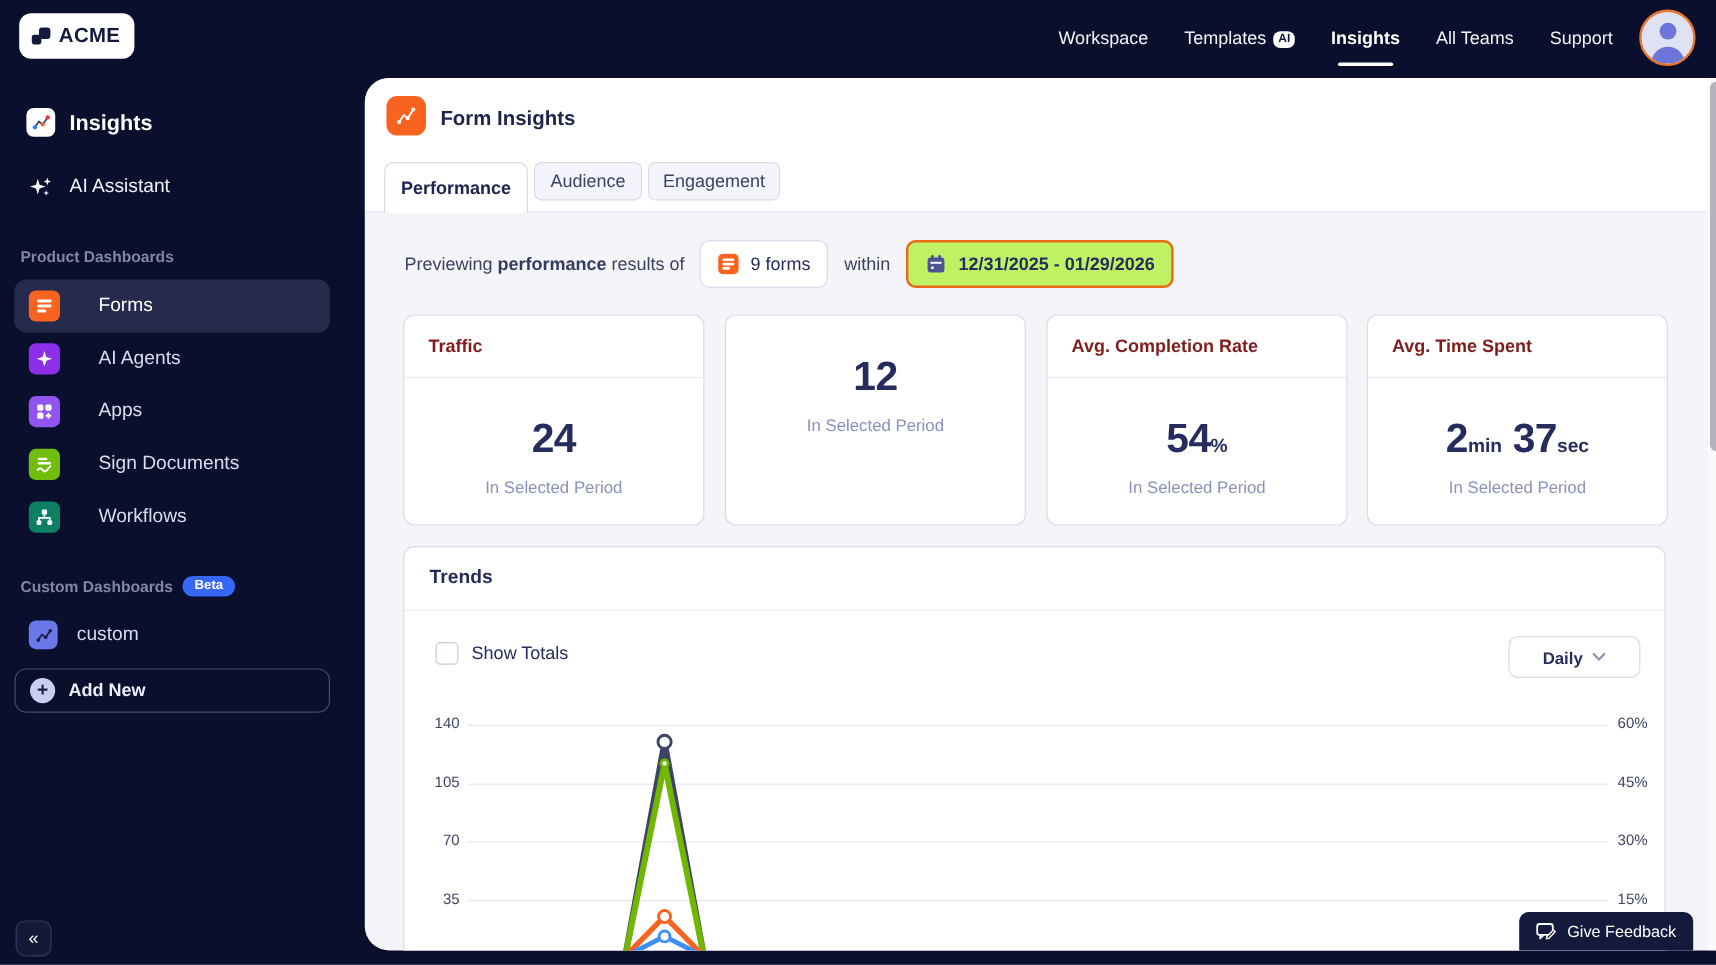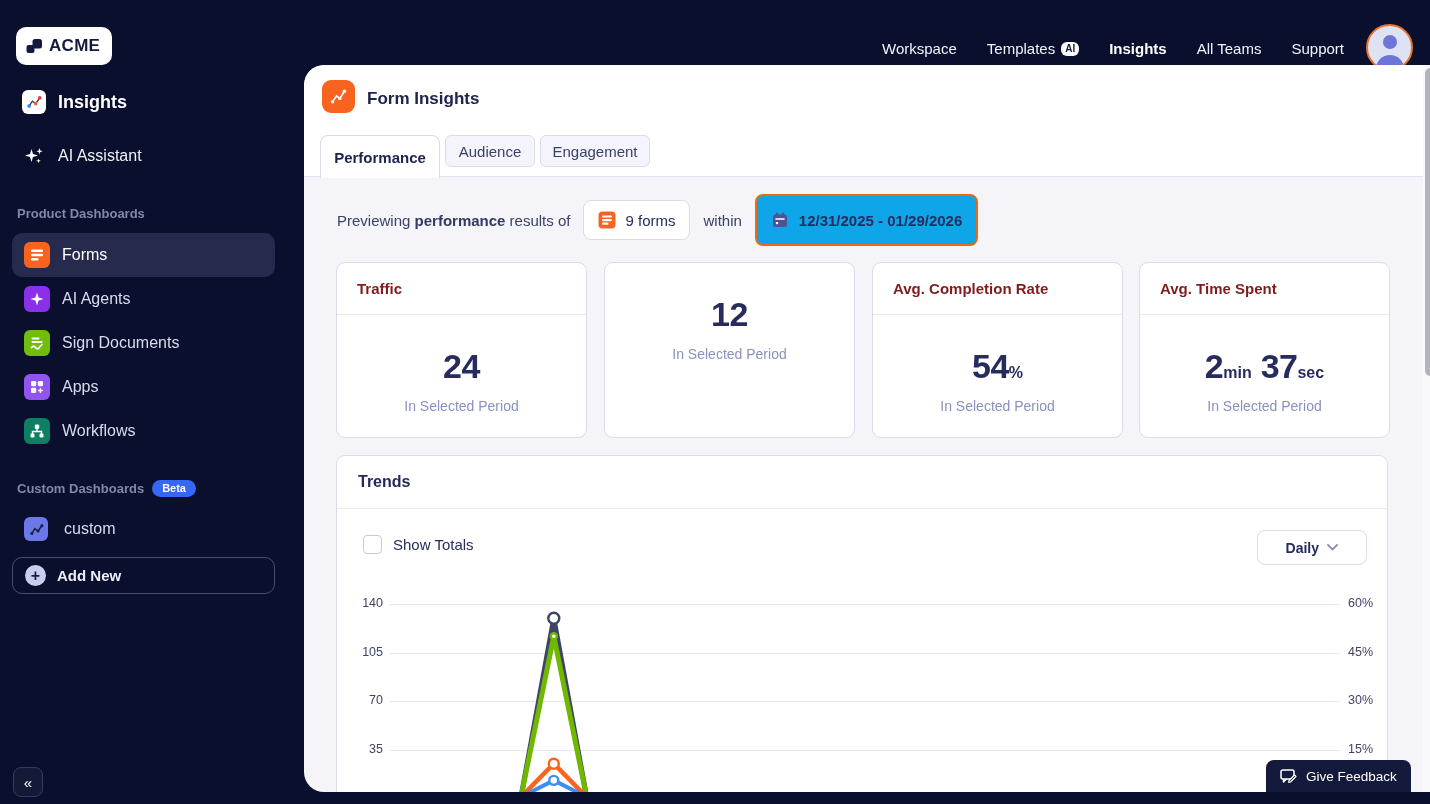--- a/index.html
+++ b/index.html
@@ -4,21 +4,21 @@
 <style>
   * { margin:0; padding:0; box-sizing:border-box; }
   html,body { width:1430px; height:804px; overflow:hidden; }
   body {
     background:#0a0f2e;
     font-family:"Liberation Sans", sans-serif;
     color:#1f2450;
     position:relative;
   }
   
-  .topbar { position:absolute; left:0; top:0; width:1430px; height:65px;margin-top:16px; }
+  .topbar { position:absolute; left:0; top:0; width:1430px; height:65px; }
   .logo {
     position:absolute; left:16px; top:11px; height:38px; padding:0 12px 0 9px;
     background:#fff; border-radius:10px; display:flex; align-items:center; gap:5px;
   }
   .logo-text { font-size:17px; font-weight:800; color:#141a3d; letter-spacing:.3px; }
   .topnav {
     position:absolute; right:86px; top:0; height:65px;
     display:flex; align-items:center; gap:30px;
   }
   .topnav-item { color:#f2f3f9; font-size:15px; font-weight:500; position:relative; cursor:pointer; display:flex; align-items:center; gap:6px; white-space:nowrap; }
@@ -37,21 +37,21 @@
   }
   
   .sidebar { position:absolute; left:0; top:65px; width:287px; height:739px; }
   .sb-title { position:absolute; left:22px; top:25px; display:flex; align-items:center; gap:12px; }
   .sb-title-text { color:#fff; font-size:18px; font-weight:700; }
   .sb-assistant { position:absolute; left:22px; top:80px; display:flex; align-items:center; gap:12px; cursor:pointer; }
   .sb-assistant-text { color:#f0f1f8; font-size:16px; font-weight:500; }
   .sb-section-label { position:absolute; left:17px; color:#8187a8; font-size:13px; font-weight:700; display:flex; align-items:center; gap:8px; }
   .sb-items { position:absolute; left:12px; top:168px; width:263px; }
   .sb-item {
-    height:44px; display:flex; align-items:center; gap:12px; padding-left:12px;
+    height:44px; display:flex; align-items:center; gap:32px; padding-left:12px;
     border-radius:10px; cursor:pointer; color:#d9dcee; font-size:16px; font-weight:500;
   }
   .sb-item.active { background:#262b4e; color:#fff; }
   .sq-icon { width:26px; height:26px; border-radius:6px; flex:0 0 26px; display:flex; align-items:center; justify-content:center; }
   .beta {
     background:#3767f7; color:#fff; font-size:11px; font-weight:700;
     border-radius:10px; padding:3px 10px; line-height:11px;
   }
   .sb-custom-item { position:absolute; left:12px; top:442px; width:263px; height:44px; display:flex; align-items:center; gap:16px; padding-left:12px; border-radius:10px; color:#d9dcee; font-size:16px; cursor:pointer; }
   .add-new {
@@ -89,21 +89,21 @@
   
   .filter-row { position:absolute; left:33px; top:135px; height:40px; display:flex; align-items:center; gap:13px; }
   .filter-text { font-size:15px; color:#3c4166; font-weight:500; }
   .filter-text b { font-weight:700; color:#343a62; }
   .forms-btn {
     height:40px; background:#fff; border:1px solid #d9dcea; border-radius:8px;
     display:flex; align-items:center; gap:9px; padding:0 14px; cursor:pointer;
   }
   .forms-btn-label { font-size:15px; font-weight:400; color:#272c5e; }
   .date-btn {
-    height:52px; background:#0ea5e9; border:2px solid #e86a15; border-radius:8px;
+    height:40px; background:#bef264; border:2px solid #e86a15; border-radius:8px;
     display:flex; align-items:center; gap:10px; padding:0 14px; cursor:pointer;
   }
   .date-btn-label { font-size:15px; font-weight:700; color:#272c5e; }
   
   .stat-card {
     position:absolute; top:197px; width:251px; height:176px; background:#fff;
     border:1px solid #d9dcea; border-radius:9px; overflow:hidden;
   }
   .stat-card.c0 { left:32px; } .stat-card.c1 { left:300px; }
   .stat-card.c2 { left:568px; } .stat-card.c3 { left:835px; }
@@ -221,41 +221,41 @@
     </div>
     <div class="sb-item">
       <span class="sq-icon" style="background:#8b2fe8;">
         <svg width="16" height="16" viewBox="0 0 16 16" fill="#fff">
             <path d="M8 1.5 L9.6 6.4 L14.5 8 L9.6 9.6 L8 14.5 L6.4 9.6 L1.5 8 L6.4 6.4 Z"></path>
           </svg>
       </span>
       <span>AI Agents</span>
     </div>
     <div class="sb-item">
-      <span class="sq-icon" style="background:#70bd0b;">
-        <svg width="16" height="16" viewBox="0 0 16 16">
-            <rect x="2.5" y="2.5" width="8" height="2" rx="1" fill="#fff"></rect>
-            <rect x="2.5" y="6" width="11" height="2" rx="1" fill="#fff"></rect>
-            <path d="M2.5 12.5 q2 -2.5 4 0 t4 0" fill="none" stroke="#fff" stroke-width="1.8" stroke-linecap="round"></path>
-            <path d="M10.5 13 L14 9.5 L13 8.5 L9.5 12 Z" fill="#fff"></path>
-          </svg>
-      </span>
-      <span>Sign Documents</span>
-    </div>
-    <div class="sb-item">
       <span class="sq-icon" style="background:#9254f0;">
         <svg width="16" height="16" viewBox="0 0 16 16" fill="#fff">
             <rect x="2" y="2" width="5.2" height="5.2" rx="1.3"></rect>
             <rect x="8.8" y="2" width="5.2" height="5.2" rx="1.3"></rect>
             <rect x="2" y="8.8" width="5.2" height="5.2" rx="1.3"></rect>
             <rect x="10.6" y="9" width="1.6" height="5" rx="0.8"></rect>
             <rect x="8.9" y="10.7" width="5" height="1.6" rx="0.8"></rect>
           </svg>
       </span>
       <span>Apps</span>
+    </div>
+    <div class="sb-item">
+      <span class="sq-icon" style="background:#70bd0b;">
+        <svg width="16" height="16" viewBox="0 0 16 16">
+            <rect x="2.5" y="2.5" width="8" height="2" rx="1" fill="#fff"></rect>
+            <rect x="2.5" y="6" width="11" height="2" rx="1" fill="#fff"></rect>
+            <path d="M2.5 12.5 q2 -2.5 4 0 t4 0" fill="none" stroke="#fff" stroke-width="1.8" stroke-linecap="round"></path>
+            <path d="M10.5 13 L14 9.5 L13 8.5 L9.5 12 Z" fill="#fff"></path>
+          </svg>
+      </span>
+      <span>Sign Documents</span>
     </div>
     <div class="sb-item">
       <span class="sq-icon" style="background:#0d8064;">
         <svg width="16" height="16" viewBox="0 0 16 16">
             <rect x="5.8" y="1.5" width="4.4" height="4.4" rx="1.2" fill="#fff"></rect>
             <path d="M8 6 v2.5 M3.5 11 v-2.5 h9 v2.5" fill="none" stroke="#fff" stroke-width="1.4"></path>
             <rect x="1.5" y="10.5" width="4" height="4" rx="1.2" fill="#fff"></rect>
             <rect x="10.5" y="10.5" width="4" height="4" rx="1.2" fill="#fff"></rect>
           </svg>
       </span>

